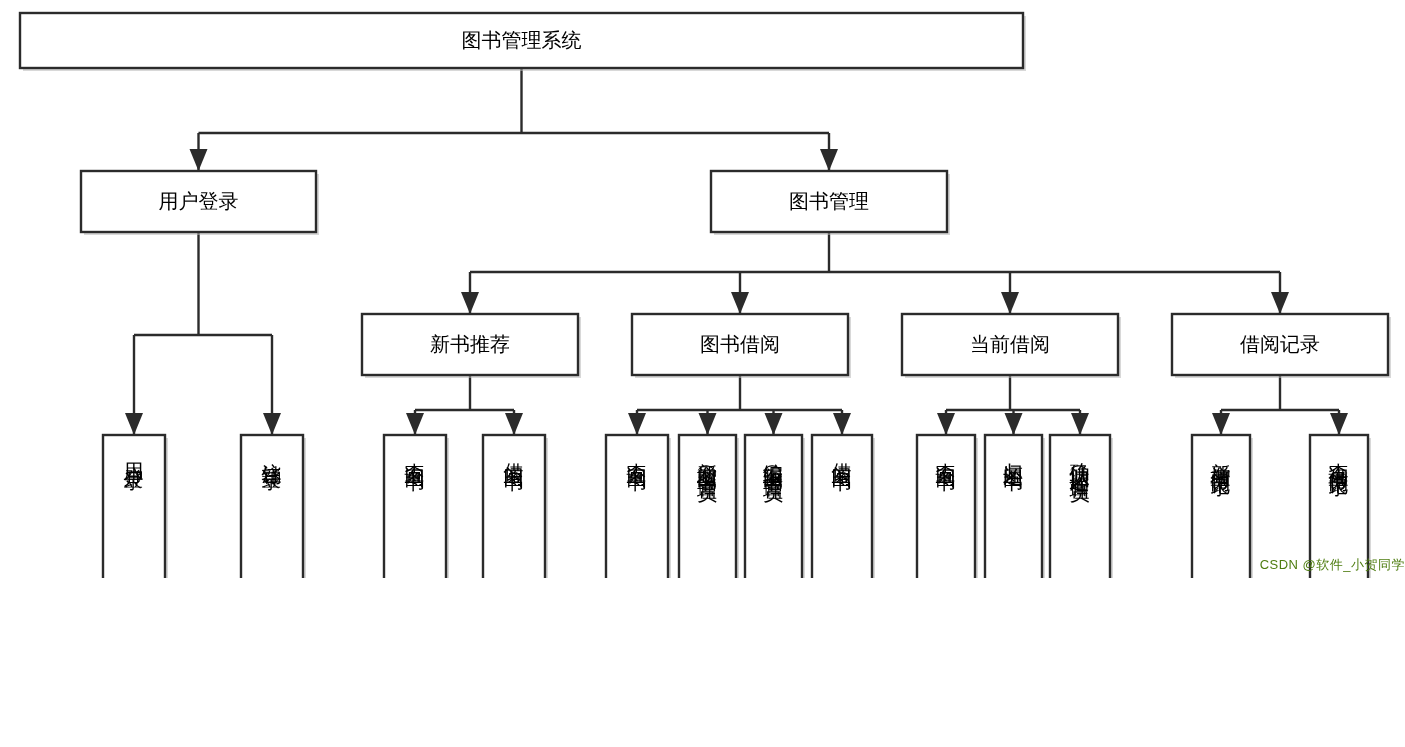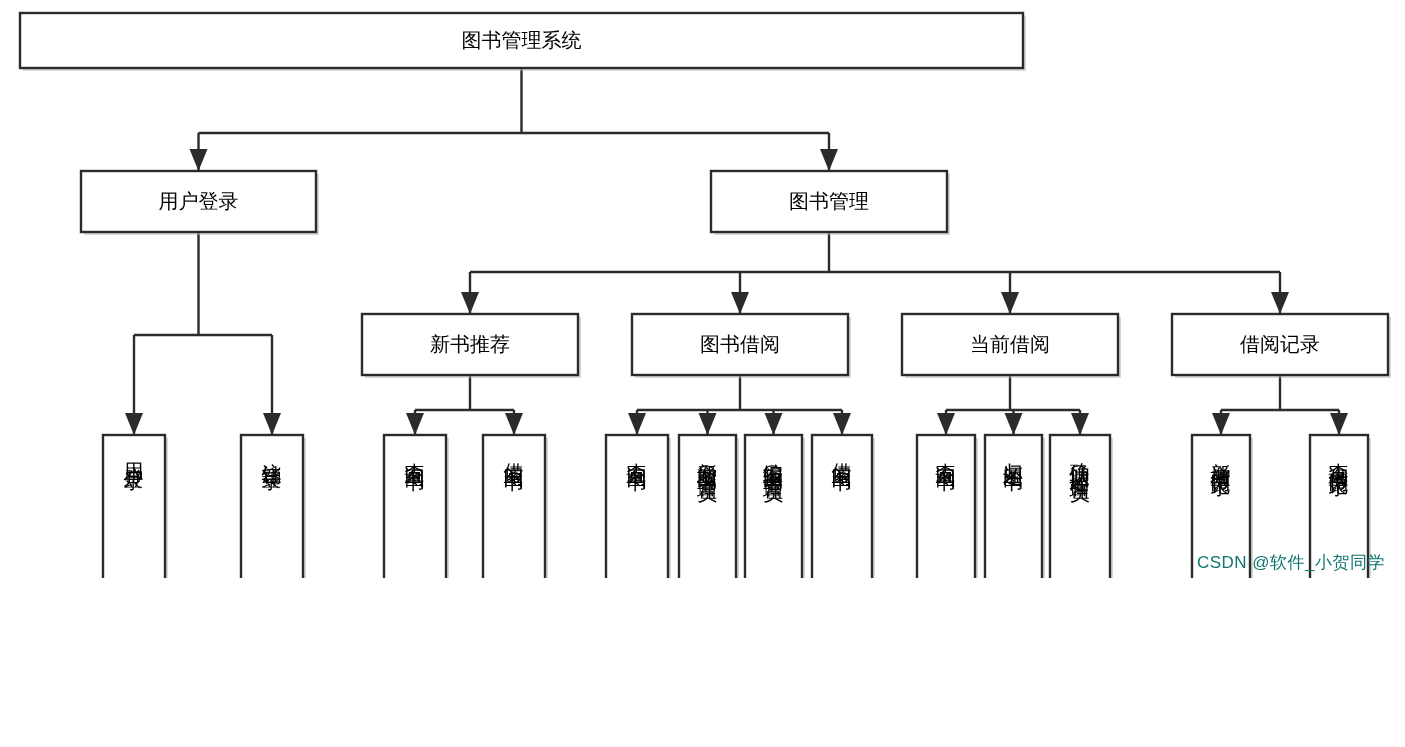--- a/index.html
+++ b/index.html
@@ -64,25 +64,25 @@
   }
   .vlabel-wrap {
     position: absolute;
     display: flex;
     align-items: flex-start;
     justify-content: center;
     pointer-events: none;
   }
   .watermark {
     position: absolute;
-    right: 20px;
+    right: 0;
     bottom: 4px;
     font-family: "Liberation Sans", "DejaVu Sans", sans-serif;
-    font-size: 17px;
-    color: #0f766e;
+    font-size: 13px;
+    color: #4d7c0f;
     white-space: nowrap;
     letter-spacing: 0.5px;
   }
 </style>
 </head>
 <body>
 
 <div id="diagram-root">
 
   <svg class="canvas" viewBox="0 0 1405 747">

